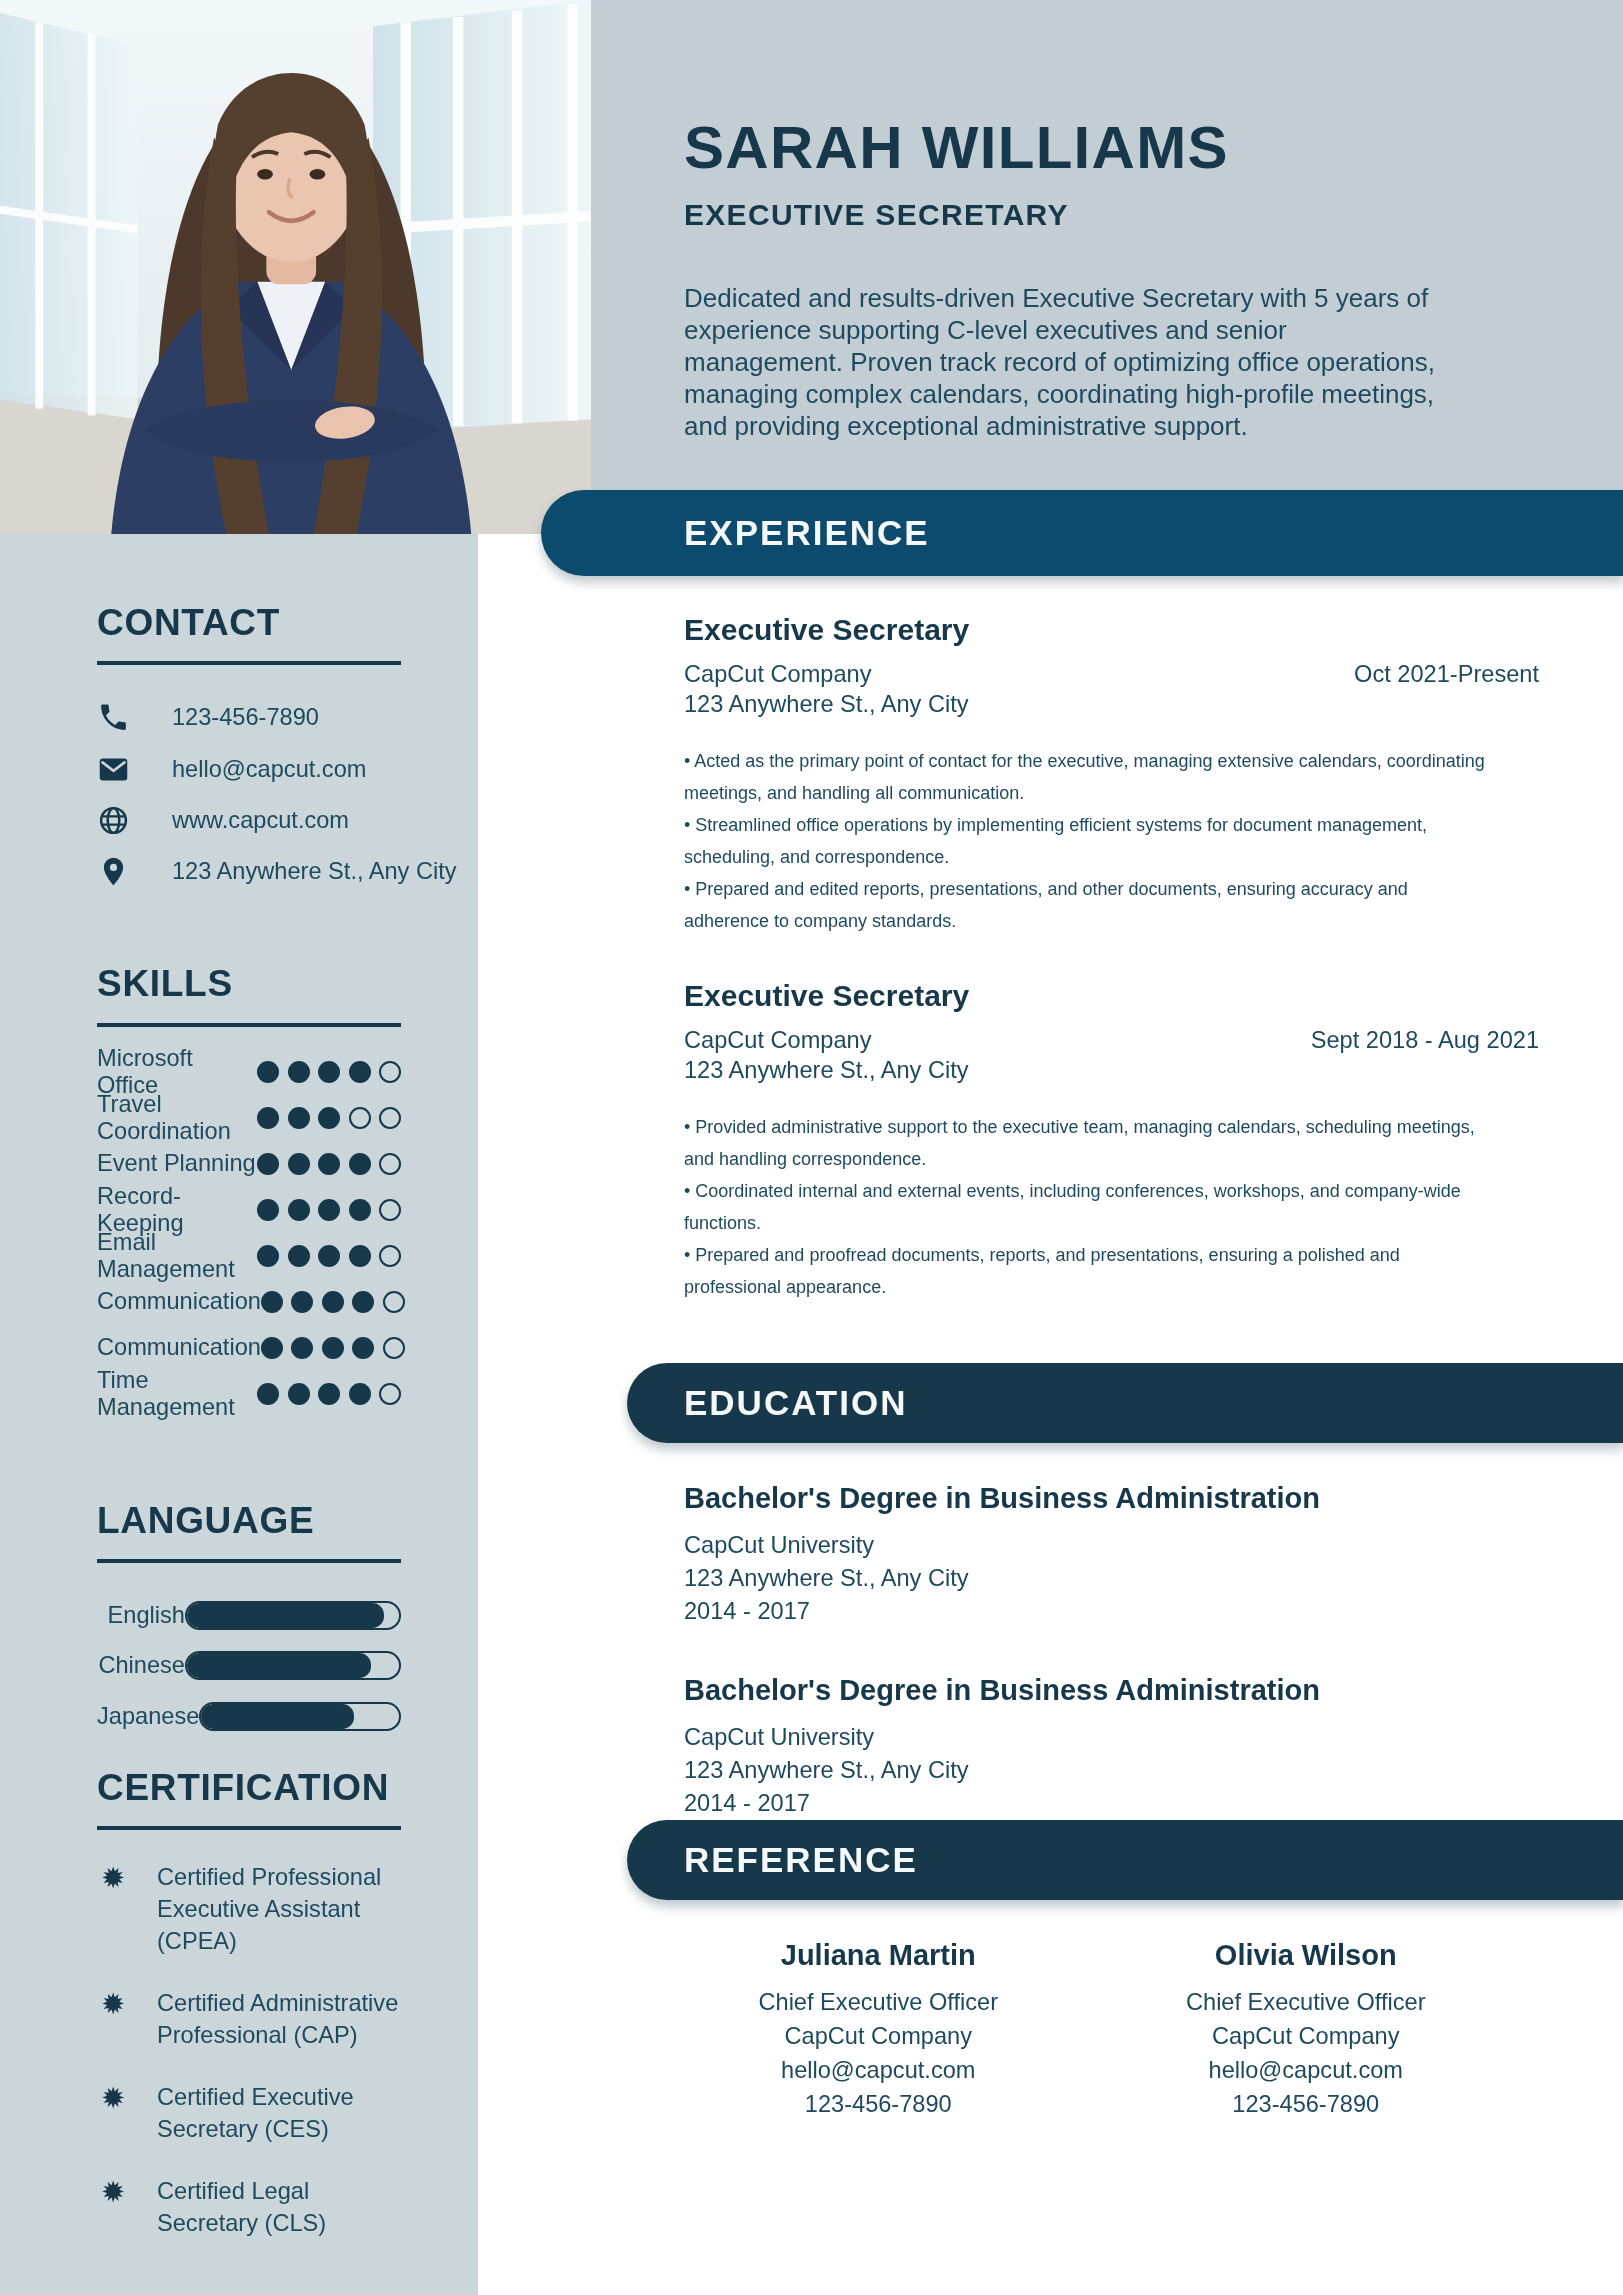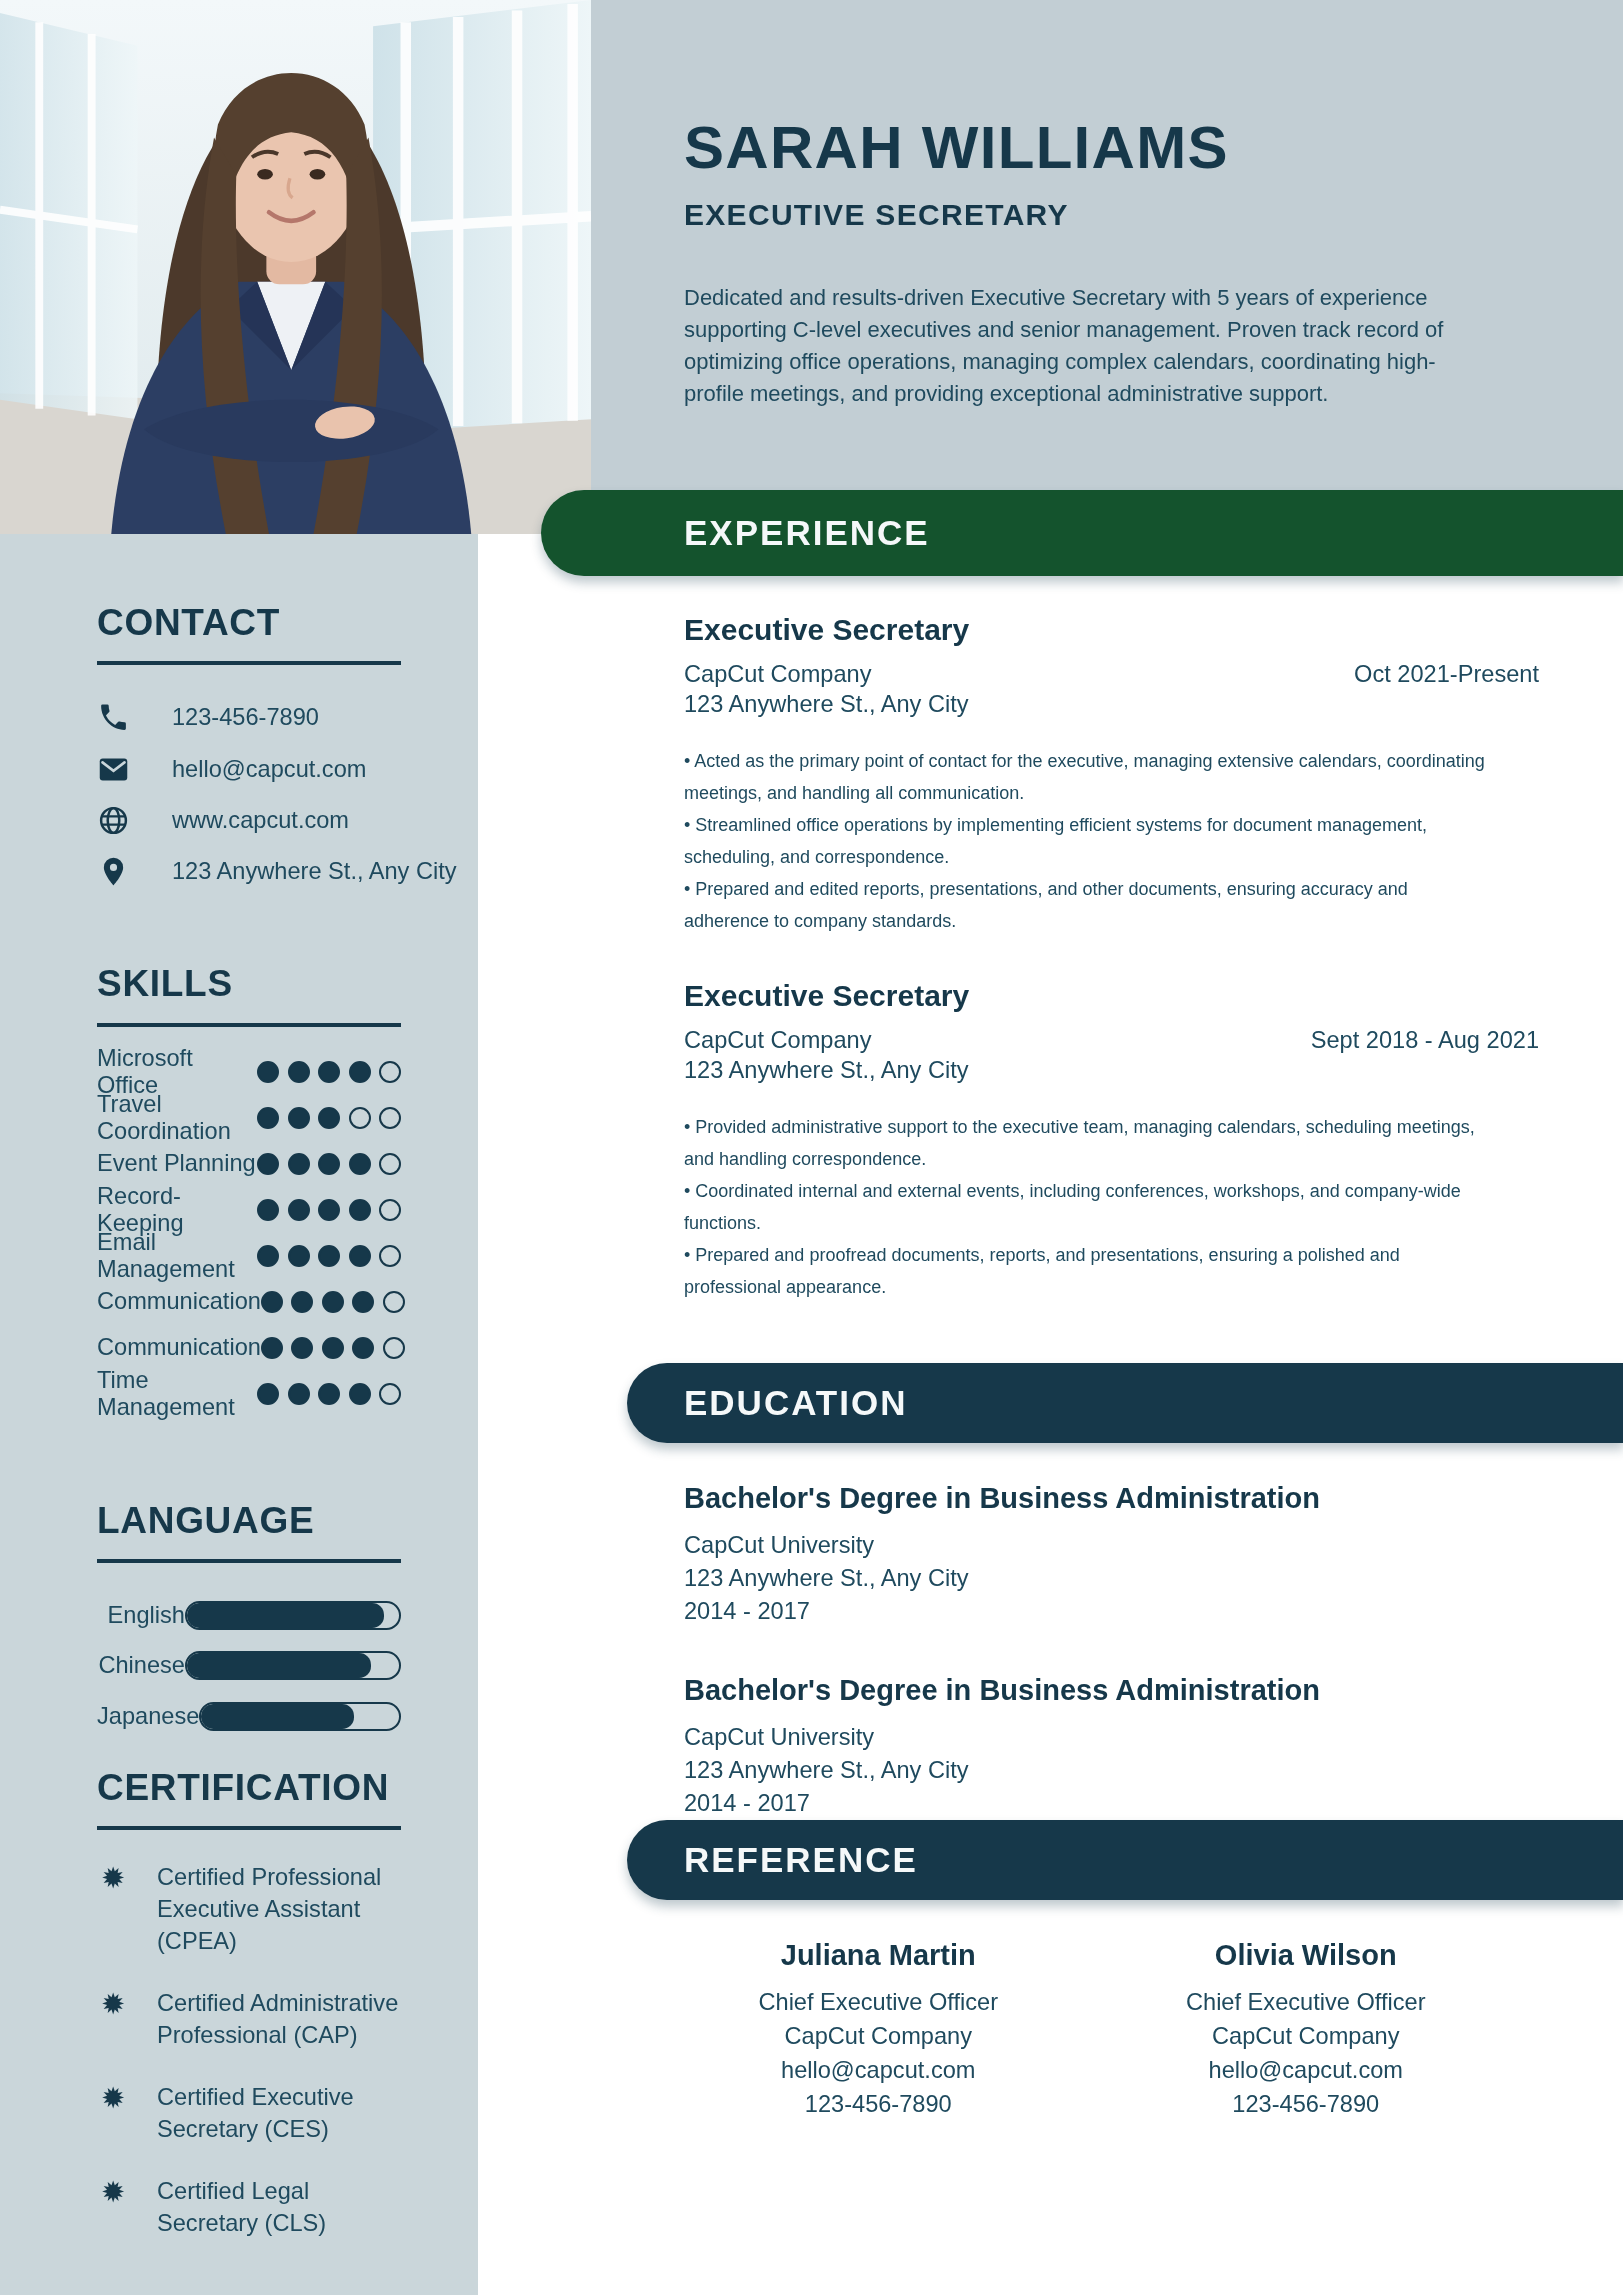--- a/index.html
+++ b/index.html
@@ -35,22 +35,22 @@
   .cert-list{margin-top:31px;}
   .cert-item{display:flex;margin-bottom:30px;}
   .cert-bullet{flex:0 0 60px;width:60px;font-size:29px;line-height:34px;color:#16384a;padding-left:3.9px;box-sizing:border-box;}
   .cert-text{font-size:23.6px;line-height:32px;color:#1f4a5e;}
   
   .main{position:absolute;left:591px;top:0;width:1033px;height:2295px;background:#ffffff;z-index:2;}
   .header-block{position:relative;height:576px;background:#c2ced4;box-sizing:border-box;
     padding:117px 151px 0 93px;overflow:visible;}
   .name{font-size:60px;font-weight:700;color:#16384a;letter-spacing:1.3px;line-height:1.02;white-space:nowrap;}
   .person-title{margin-top:19.6px;font-size:30px;font-weight:600;letter-spacing:1.3px;color:#16384a;}
-  .summary{margin-top:50px;font-size:22px;line-height:32px;color:#1f4a5e;max-width:763px;}
-  .banner{position:absolute;left:-50px;right:0;bottom:0;height:86px;background:#14532d;
+  .summary{margin-top:50px;font-size:26px;line-height:32px;color:#1f4a5e;max-width:763px;}
+  .banner{position:absolute;left:-50px;right:0;bottom:0;height:86px;background:#0c4a6e;
     border-radius:43px 0 0 43px;display:flex;align-items:center;padding-left:143px;
     color:#f5f8f9;font-size:35px;font-weight:700;letter-spacing:2px;
     box-shadow:0 6.5px 10.5px rgba(22,56,74,0.28);}
   .banner-inline{height:80px;background:#16384a;border-radius:40px 0 0 40px;display:flex;align-items:center;
     padding-left:57px;margin-left:36px;color:#f5f8f9;font-size:35px;font-weight:700;letter-spacing:2px;
     box-shadow:0 6.5px 10.5px rgba(22,56,74,0.28);}
   .banner-edu{margin-top:60px;}
   .banner-ref{}
   .content{padding:0 85px 0 93px;}
   .jtitle{margin-top:37px;font-size:30px;font-weight:700;color:#16384a;}

